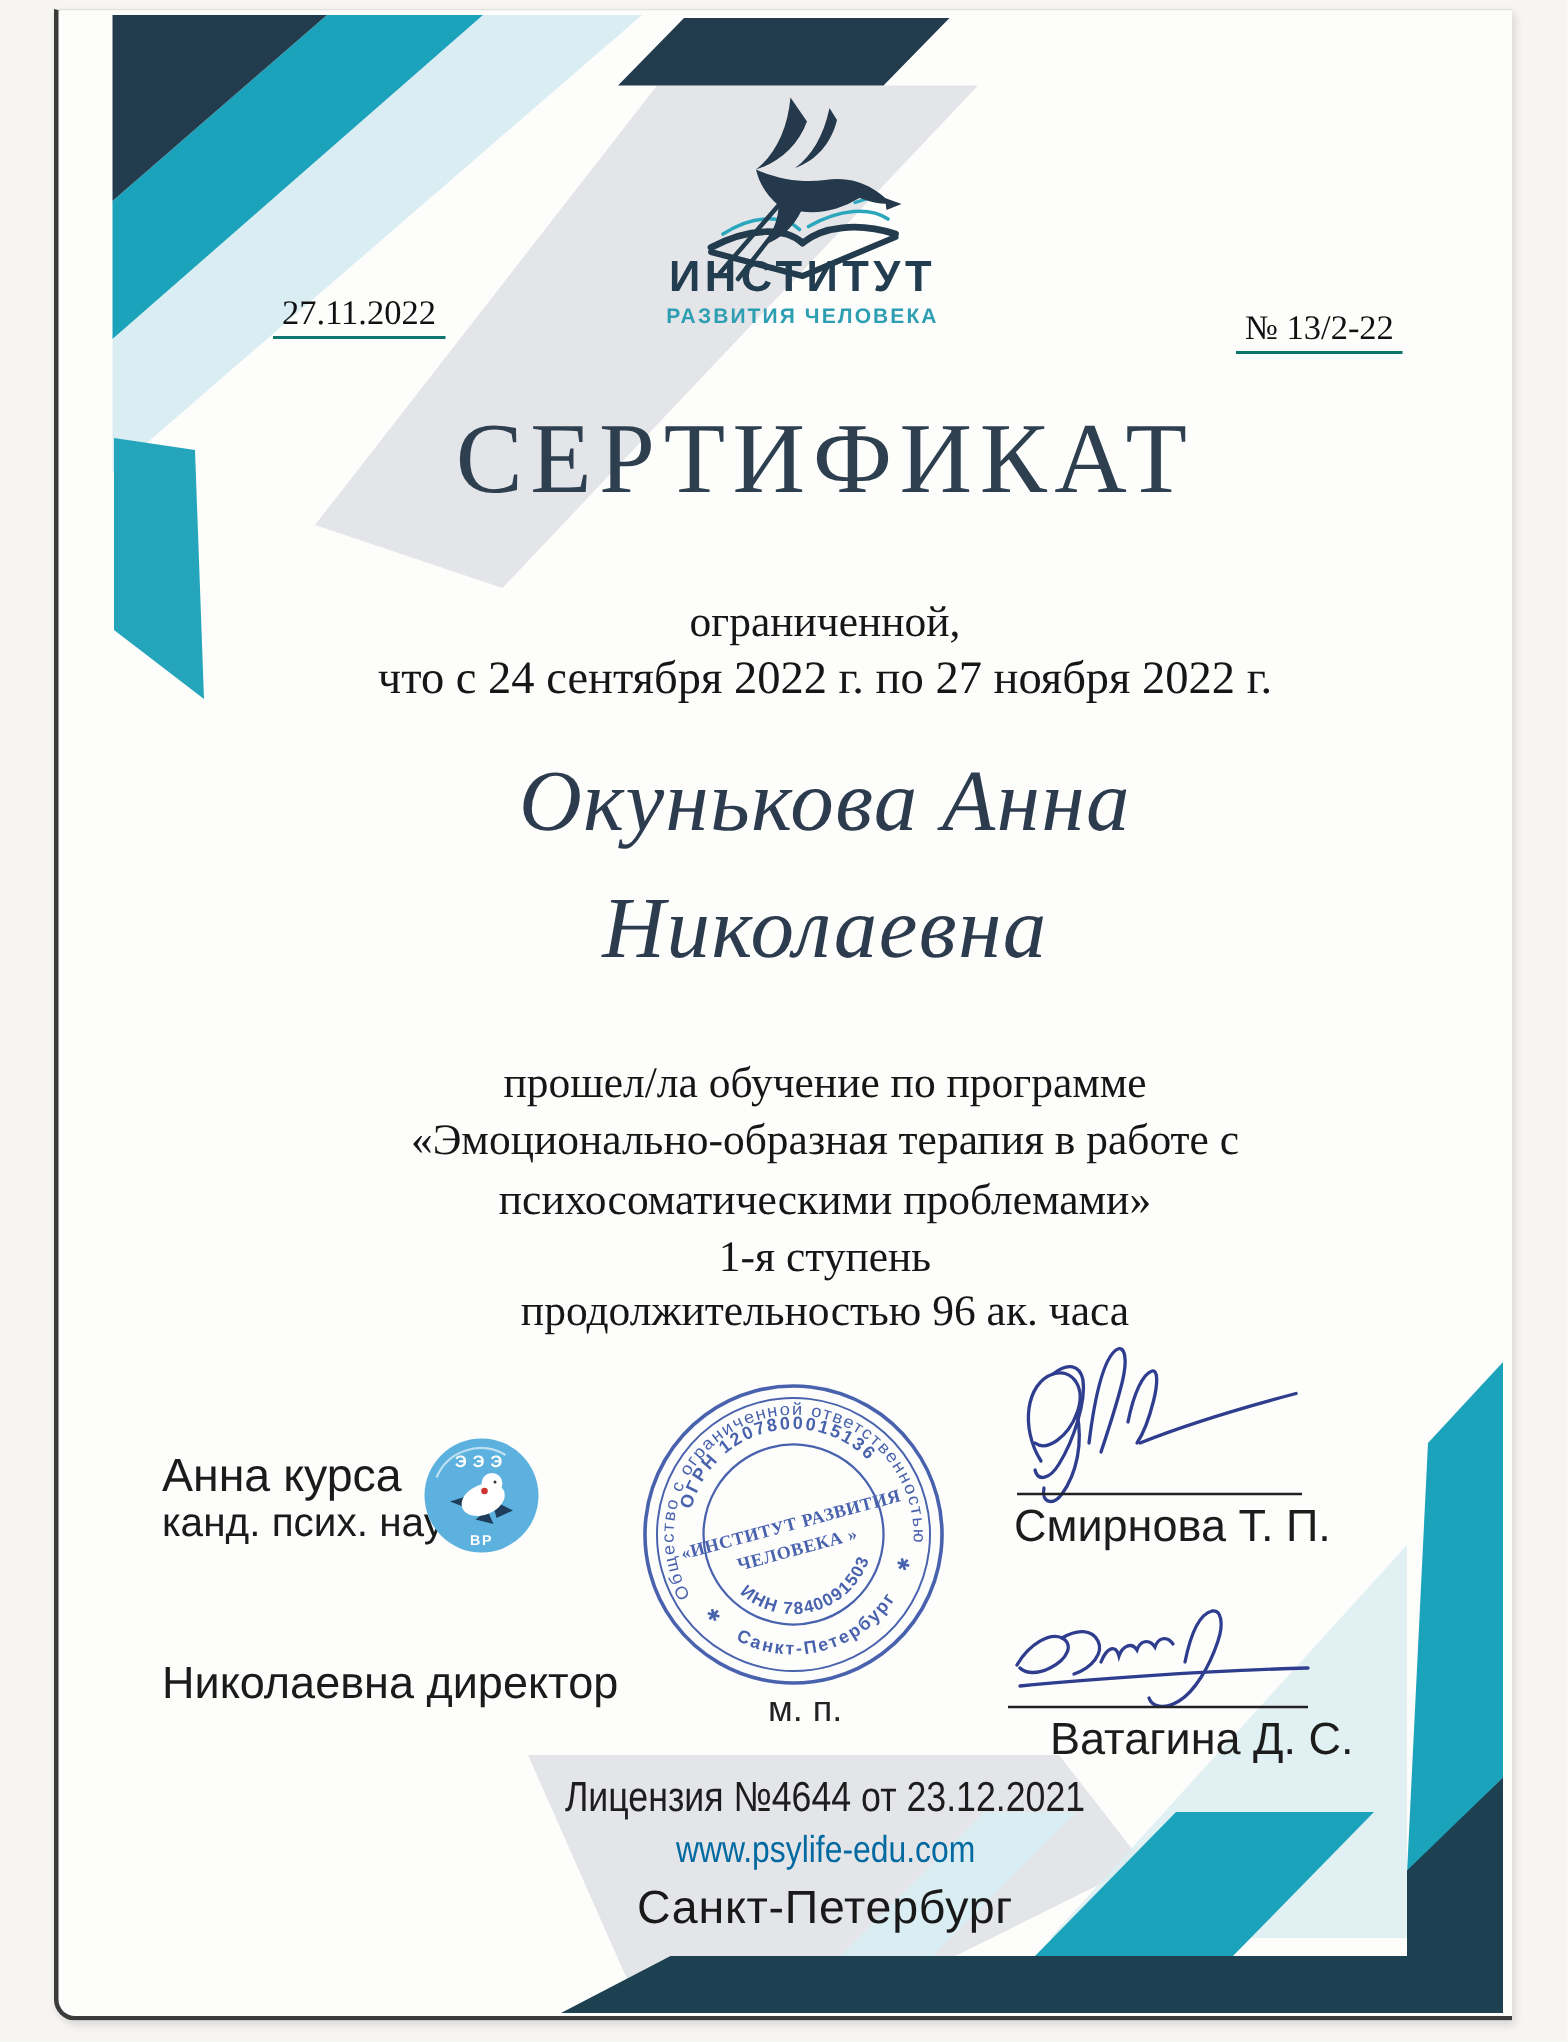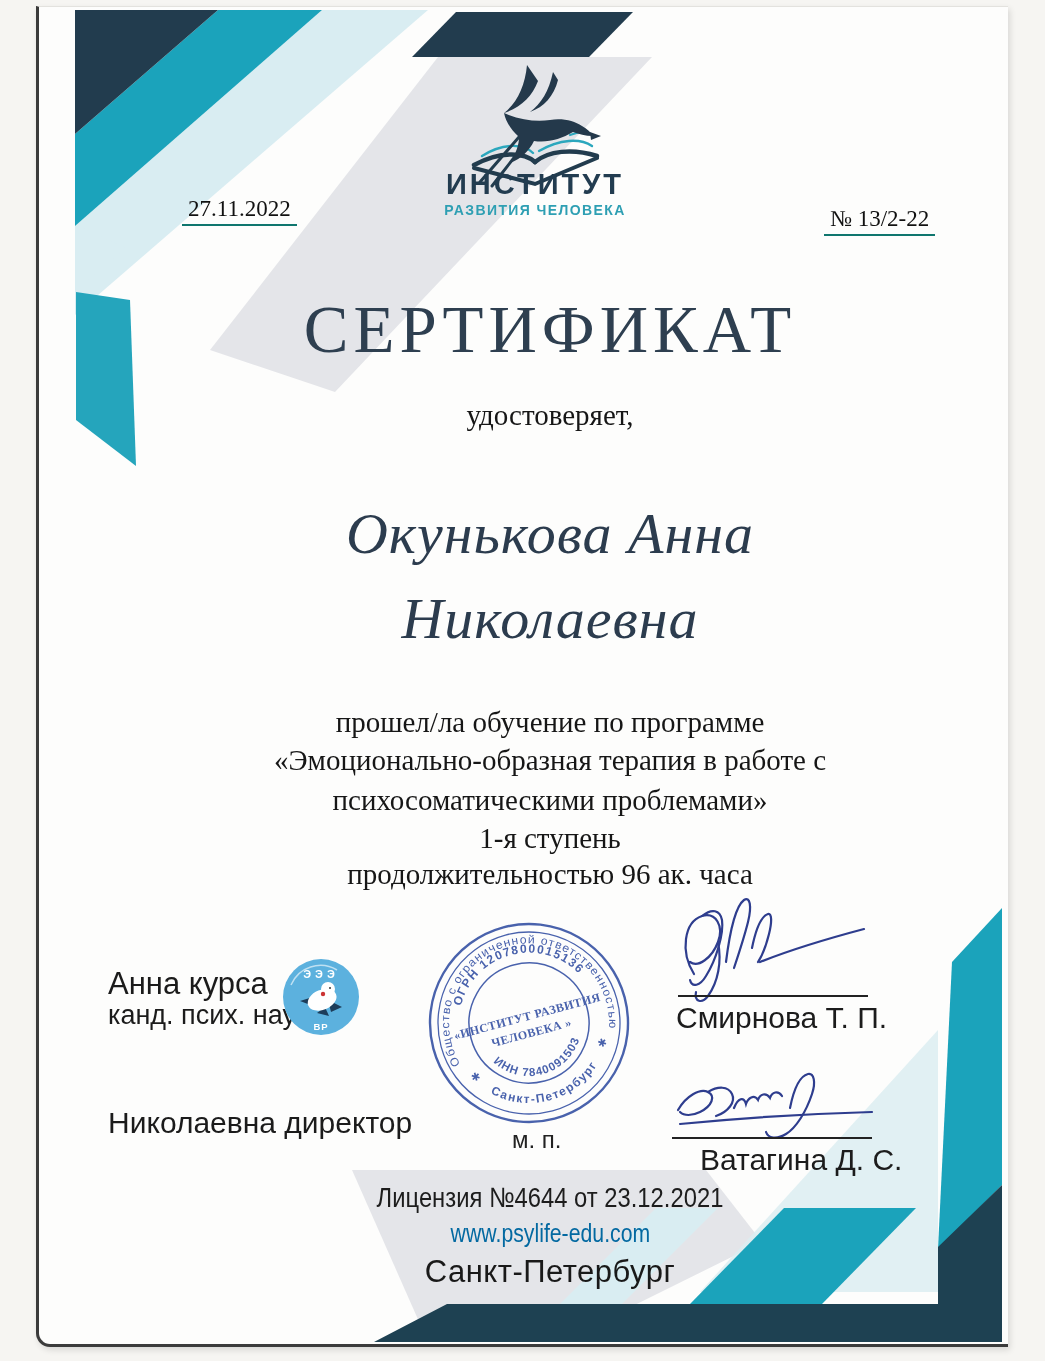--- a/index.html
+++ b/index.html
@@ -25,21 +25,21 @@
   .cline{position:absolute;left:60px;width:980px;text-align:center;color:#161616;}
   .serif{font-family:"Liberation Serif",serif;}
   .sans{font-family:"Liberation Sans",sans-serif;}
   .date-field,.num-field{
     position:absolute;font-size:23px;color:#111;
     border-bottom:2px solid #0f766e;padding:0 6px 2px 6px;
     font-family:"Liberation Serif",serif;
   }
   .date-field{left:182px;top:196px;}
   .num-field{left:824px;top:206px;}
-  .title{top:291px;font-size:67px;letter-spacing:5px;color:#2e3f50;font-weight:500;}
+  .title{top:268px;font-size:67px;letter-spacing:5px;color:#2e3f50;font-weight:500;}
   .attests{top:399px;font-size:29px;}
   .period{top:434px;font-size:31px;}
   .name1{top:500px;font-size:58px;font-style:italic;color:#2c3c4e;letter-spacing:1px;}
   .name2{top:585px;font-size:58px;font-style:italic;color:#2c3c4e;letter-spacing:1px;}
   .prog{font-size:29px;}
   .p-intro{top:706px;text-align:center;} .p-l1{top:744px;} .p-l2{top:784px;} .p-stage{top:822px;} .p-dur{top:858px;}
   .author-label{left:108px;top:966px;font-size:31px;color:#1b1b1b;}
   .author-degree{left:108px;top:1000px;font-size:27px;color:#1b1b1b;}
   .director{left:108px;top:1106px;font-size:30px;color:#1b1b1b;}
   .mp{left:512px;top:1126px;font-size:24px;color:#222;}
@@ -94,21 +94,22 @@
              C 86,91 89,83 89,75 C 81,68 76,60 74,51 Z" fill="#24394b"></path>
     <path d="M 160,70 L 171,74 L 161,78 Z" fill="#24394b"></path>
     <text x="105" y="132" text-anchor="middle" font-family="Liberation Sans, sans-serif" font-weight="bold" font-size="29" letter-spacing="3" fill="#223c50">ИНСТИТУТ</text>
     <text x="105" y="153" text-anchor="middle" font-family="Liberation Sans, sans-serif" font-weight="bold" font-size="14" letter-spacing="1.4" fill="#2e9fb3">РАЗВИТИЯ ЧЕЛОВЕКА</text>
   </svg>
 
   <div class="date-field">27.11.2022</div>
   <div class="num-field">№ 13/2-22</div>
 
   <div class="cline title serif">СЕРТИФИКАТ</div>
-  <div class="cline attests serif">удостоверяет,</div>
+  <div class="cline attests serif">ограниченной,</div>
+  <div class="cline period serif">что с 24 сентября 2022 г. по 27 ноября 2022 г.</div>
   <div class="cline name1 serif">Окунькова Анна</div>
   <div class="cline name2 serif">Николаевна</div>
   <div class="cline prog p-intro serif">прошел/ла обучение по программе</div>
   <div class="cline prog p-l1 serif">«Эмоционально-образная терапия в работе с</div>
   <div class="cline prog p-l2 serif">психосоматическими проблемами»</div>
   <div class="cline prog p-stage serif">1-я ступень</div>
   <div class="cline prog p-dur serif">продолжительностью 96 ак. часа</div>
 
   <div class="abs sans author-label">Анна курса</div>
   <div class="abs sans author-degree">канд. псих. наук</div>

